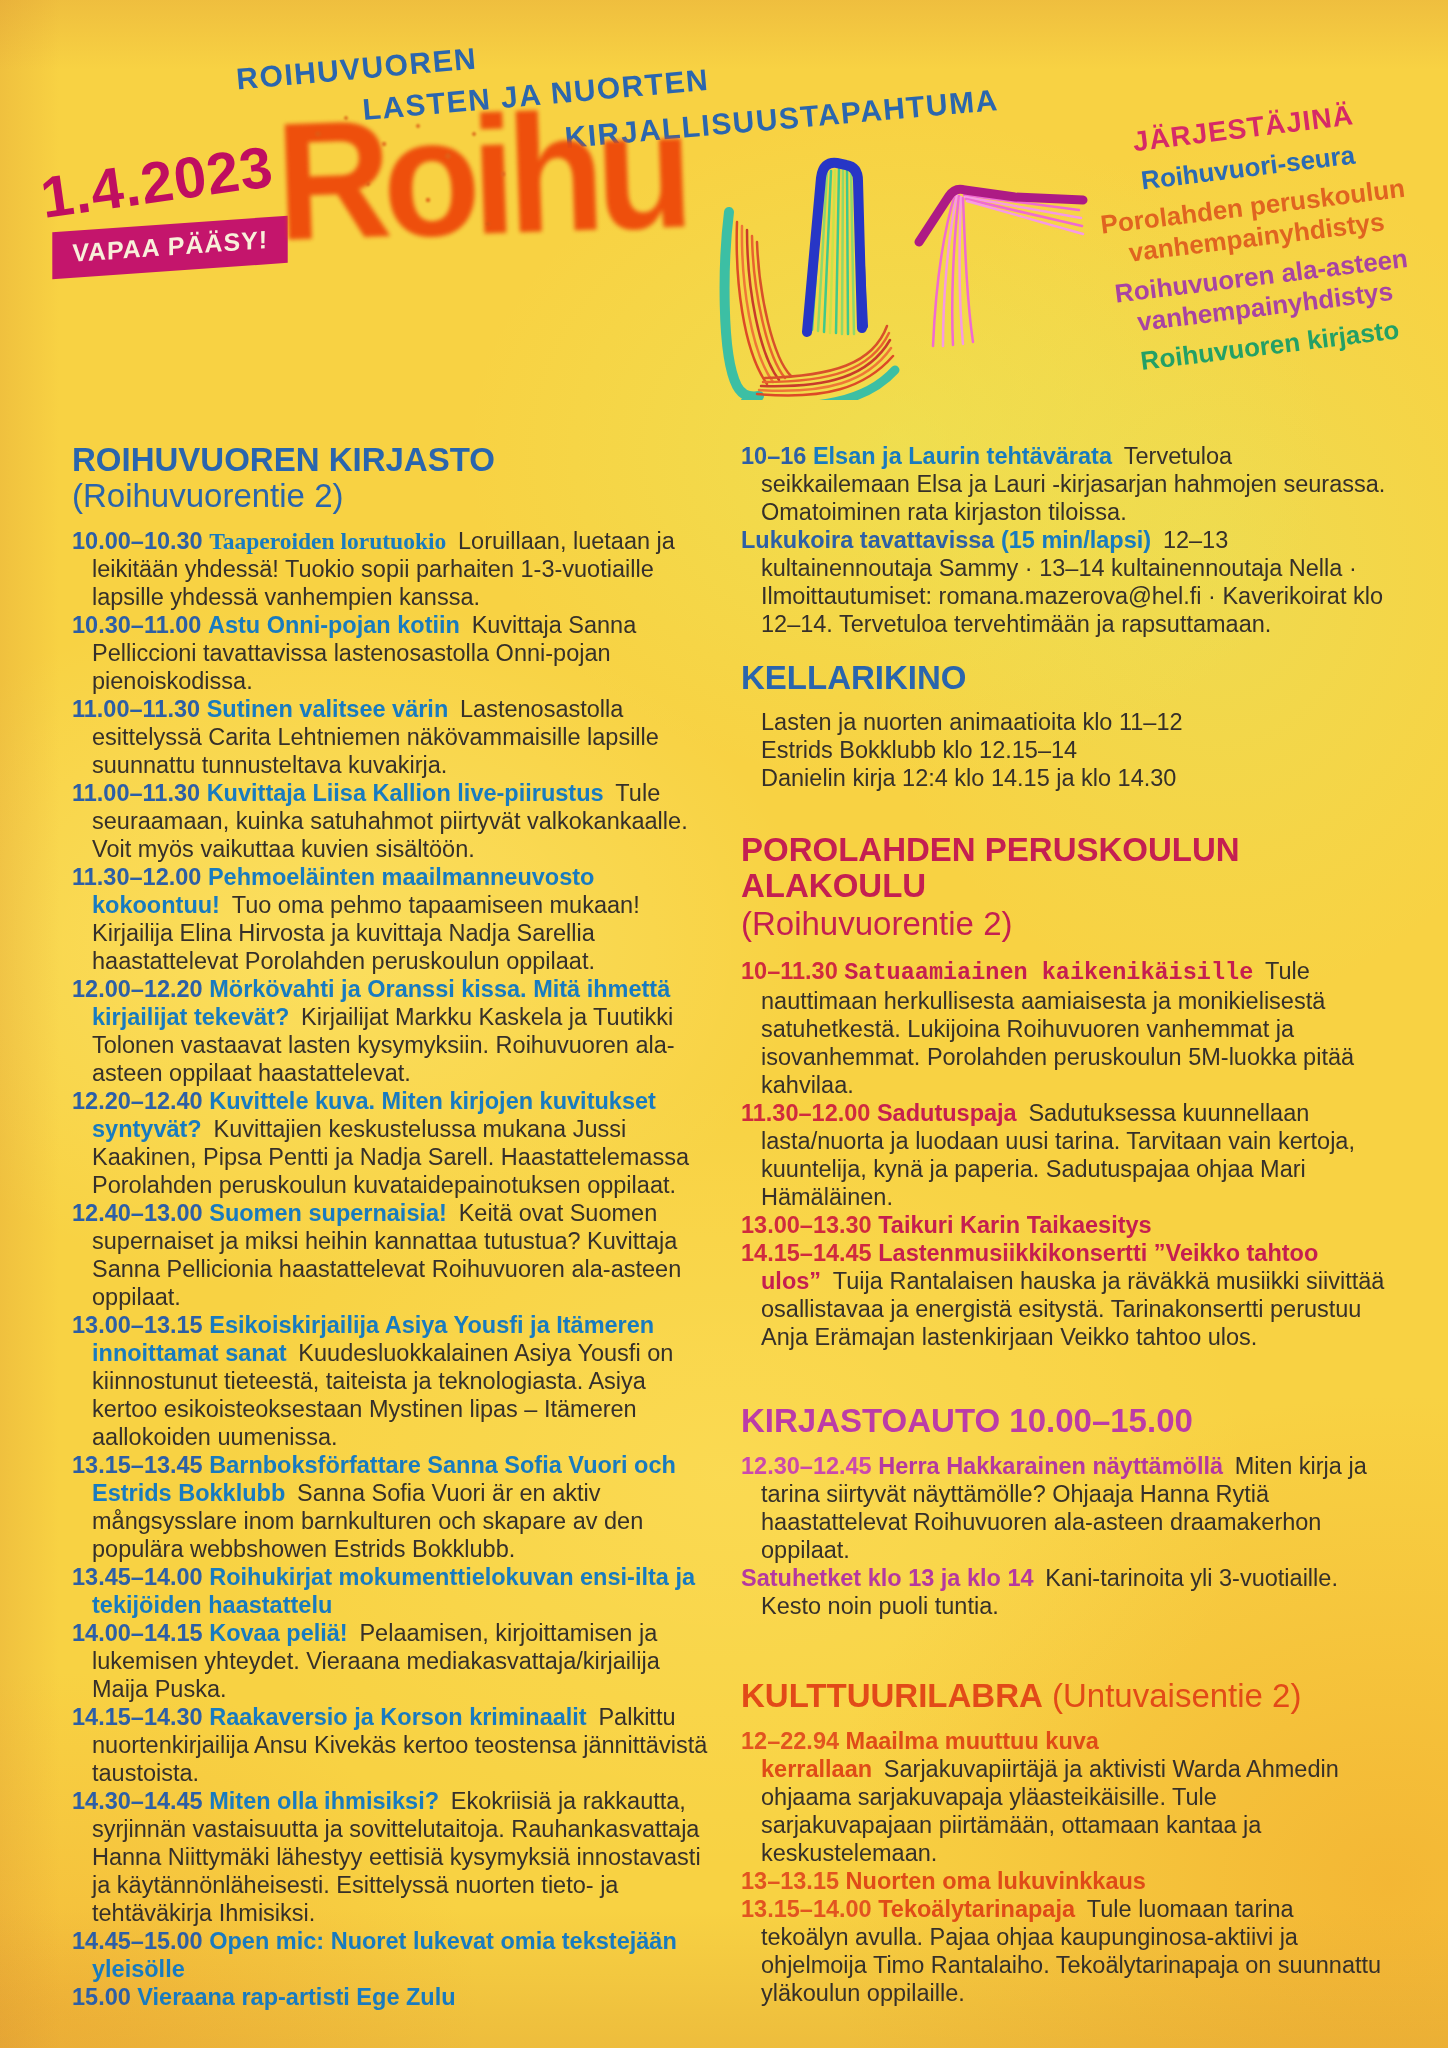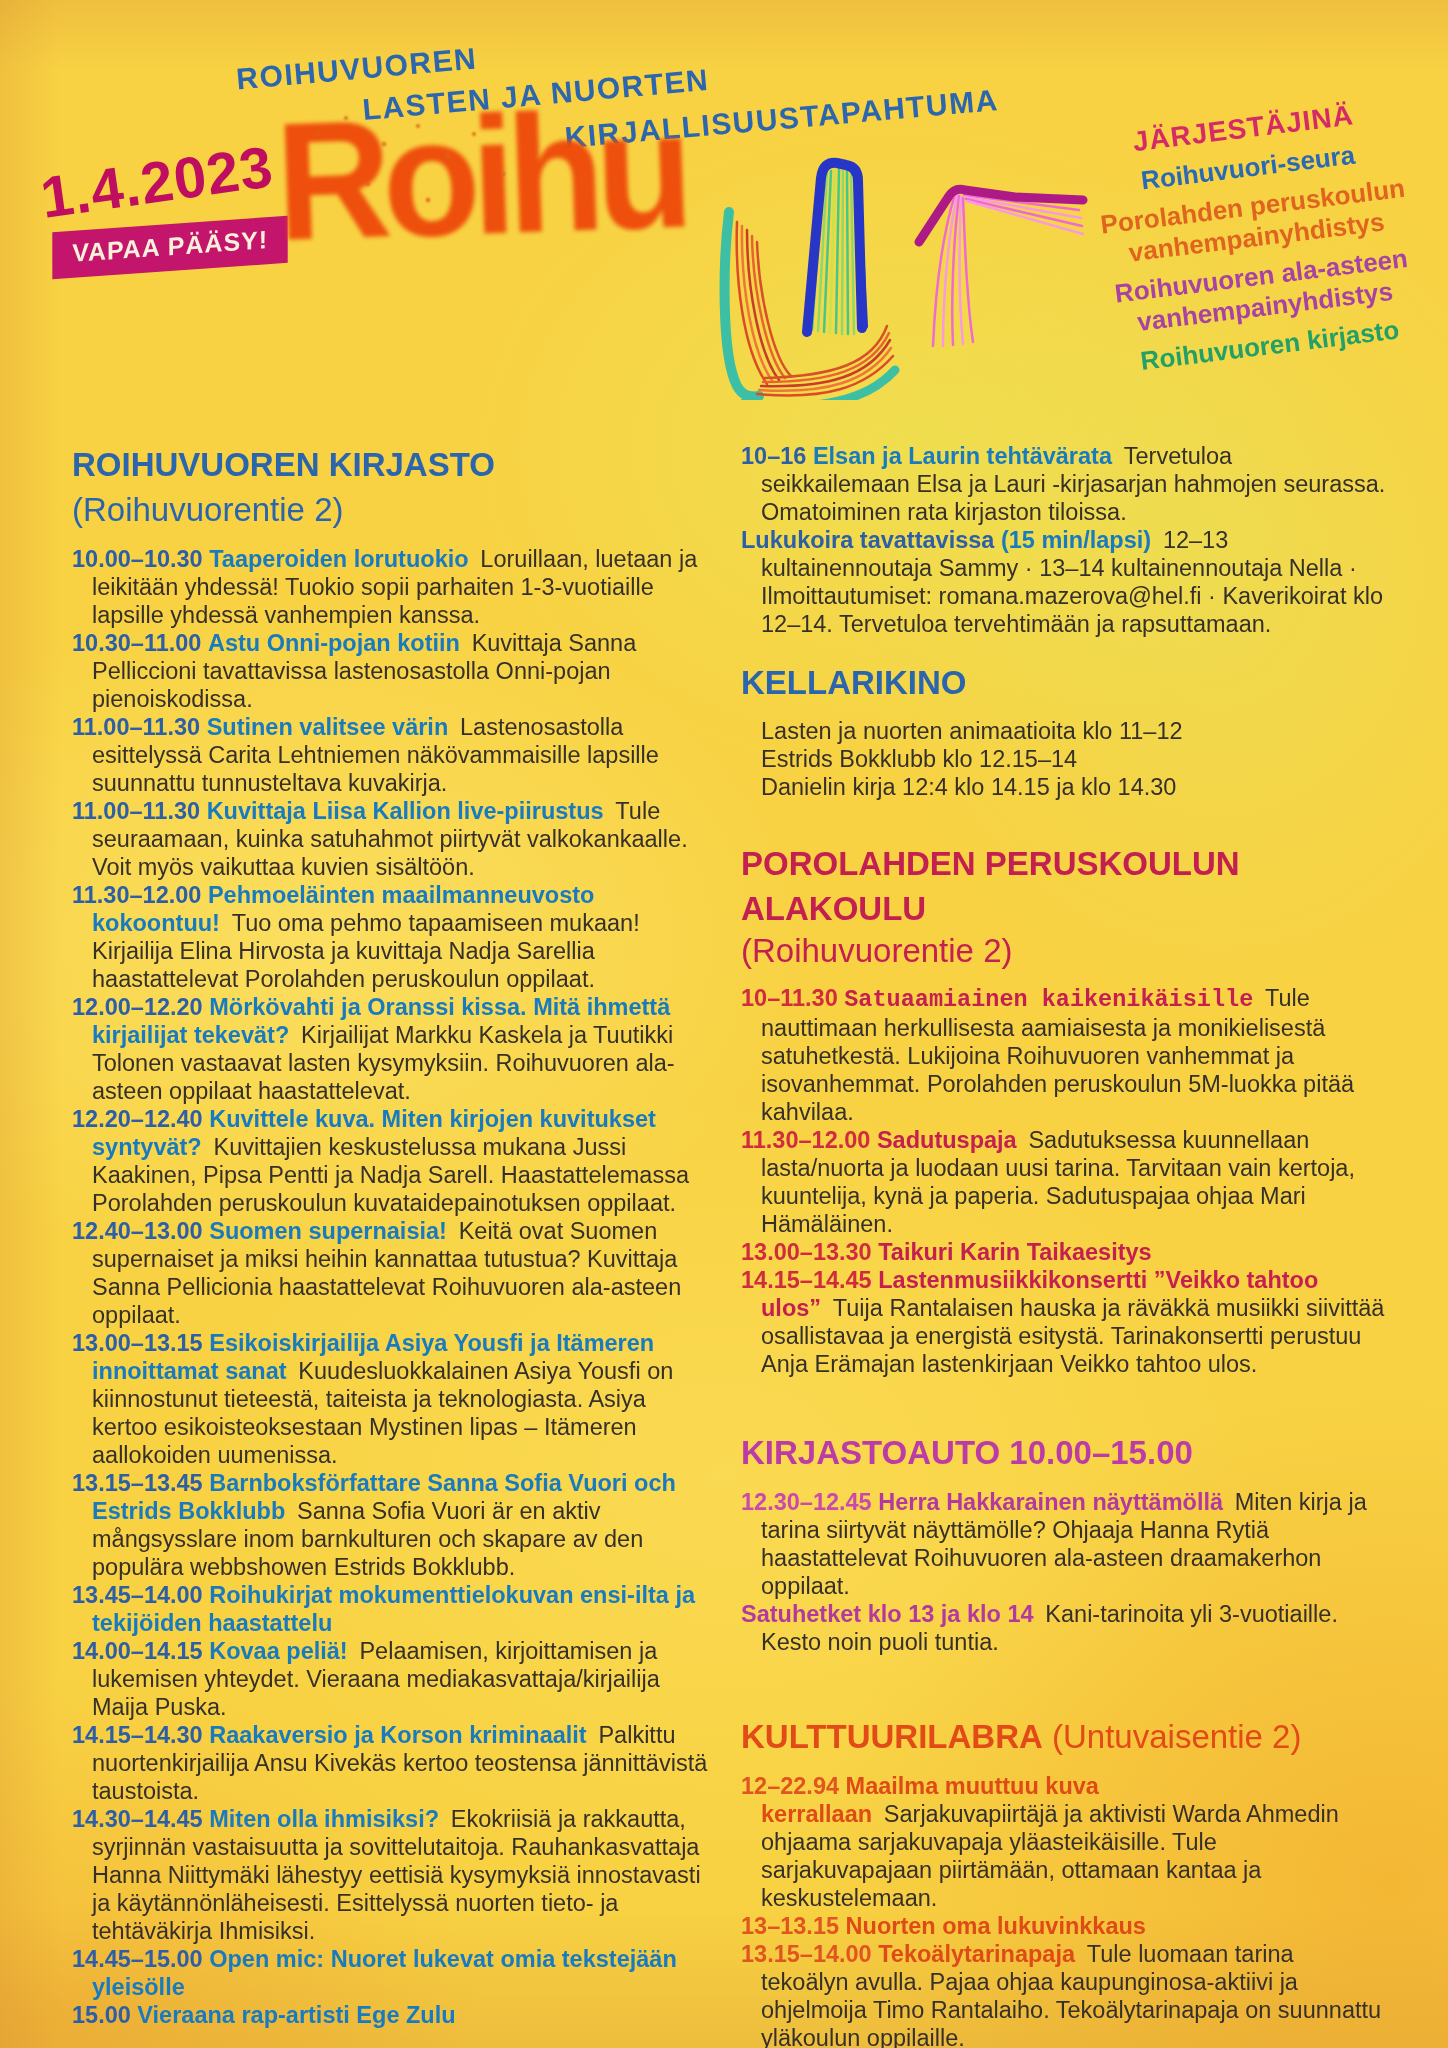--- a/index.html
+++ b/index.html
@@ -46,21 +46,21 @@
       radial-gradient(circle 3px at 190px 120px,#d85a14 55%,transparent 60%);}
   .books{position:absolute;left:715px;top:150px;width:380px;height:250px;}
   .organizers{position:absolute;left:1092px;top:112px;width:330px;text-align:center;
     transform:rotate(-7deg);}
   .organizers h3{margin:0 0 8px;font-size:28px;letter-spacing:1px;}
   .organizer-item{font-size:26px;font-weight:bold;line-height:31px;margin-bottom:8px;}
   
   .col{position:absolute;top:442px;}
   .col-left{left:72px;width:640px;}
   .col-right{left:741px;width:645px;}
-  .section-head{margin:0;font-size:33px;line-height:45px;font-weight:bold;}
+  .section-head{margin:0;font-size:33px;line-height:36px;font-weight:bold;}
   .head-suffix{font-weight:normal;}
   .section-suffix-line{font-size:33px;line-height:40px;font-weight:normal;}
   .events{margin-top:13px;}
   .event{margin:0;font-size:23.5px;line-height:28px;padding-left:20px;text-indent:-20px;}
   .event .gap{padding-left:0.5em;}
   .plain-lines{margin-top:12px;}
   .plain-lines p{margin:0;font-size:23.5px;line-height:28px;padding-left:20px;}
   .block{margin:0;}
 </style>
 </head>
@@ -126,21 +126,21 @@
         <div class="organizer-item" style="color: rgb(224, 100, 32);">Porolahden peruskoulun vanhempainyhdistys</div>
         <div class="organizer-item" style="color: rgb(168, 67, 163);">Roihuvuoren ala-asteen vanhempainyhdistys</div>
         <div class="organizer-item" style="color: rgb(35, 160, 102);">Roihuvuoren kirjasto</div>
       </div>
   </div>
 
   <div class="col col-left" id="col-left">
       <div class="block block-roihuvuoren-kirjasto">
         <h2 class="section-head"><span style="color: rgb(42, 101, 173);">ROIHUVUOREN KIRJASTO</span><span class="head-suffix" style="color: rgb(42, 101, 173);"> (Roihuvuorentie 2)</span></h2>
         <div class="events">
-          <p class="event"><b style="color: rgb(45, 95, 166);">10.00–10.30</b> <b style="color: rgb(24, 123, 192);">Taaperoiden lorutuokio</b><span class="gap"></span><span>Loruillaan, luetaan ja leikitään yhdessä! Tuokio sopii parhaiten 1-3-vuotiaille lapsille yhdessä vanhempien kanssa.</span></p>
+          <p class="event"><b style="color: rgb(45, 95, 166);">10.00–10.30</b> <b style="color: rgb(24, 123, 192); font-family: Liberation Serif, serif;">Taaperoiden lorutuokio</b><span class="gap"></span><span>Loruillaan, luetaan ja leikitään yhdessä! Tuokio sopii parhaiten 1-3-vuotiaille lapsille yhdessä vanhempien kanssa.</span></p>
           <p class="event"><b style="color: rgb(45, 95, 166);">10.30–11.00</b> <b style="color: rgb(24, 123, 192);">Astu Onni-pojan kotiin</b><span class="gap"></span><span>Kuvittaja Sanna Pelliccioni tavattavissa lastenosastolla Onni-pojan pienoiskodissa.</span></p>
           <p class="event"><b style="color: rgb(45, 95, 166);">11.00–11.30</b> <b style="color: rgb(24, 123, 192);">Sutinen valitsee värin</b><span class="gap"></span><span>Lastenosastolla esittelyssä Carita Lehtniemen näkövammaisille lapsille suunnattu tunnusteltava kuvakirja.</span></p>
           <p class="event"><b style="color: rgb(45, 95, 166);">11.00–11.30</b> <b style="color: rgb(24, 123, 192);">Kuvittaja Liisa Kallion live-piirustus</b><span class="gap"></span><span>Tule seuraamaan, kuinka satuhahmot piirtyvät valkokankaalle. Voit myös vaikuttaa kuvien sisältöön.</span></p>
           <p class="event"><b style="color: rgb(45, 95, 166);">11.30–12.00</b> <b style="color: rgb(24, 123, 192);">Pehmoeläinten maailmanneuvosto kokoontuu!</b><span class="gap"></span><span>Tuo oma pehmo tapaamiseen mukaan! Kirjailija Elina Hirvosta ja kuvittaja Nadja Sarellia haastattelevat Porolahden peruskoulun oppilaat.</span></p>
           <p class="event"><b style="color: rgb(45, 95, 166);">12.00–12.20</b> <b style="color: rgb(24, 123, 192);">Mörkövahti ja Oranssi kissa. Mitä ihmettä kirjailijat tekevät?</b><span class="gap"></span><span>Kirjailijat Markku Kaskela ja Tuutikki Tolonen vastaavat lasten kysymyksiin. Roihuvuoren ala-asteen oppilaat haastattelevat.</span></p>
           <p class="event"><b style="color: rgb(45, 95, 166);">12.20–12.40</b> <b style="color: rgb(24, 123, 192);">Kuvittele kuva. Miten kirjojen kuvitukset syntyvät?</b><span class="gap"></span><span>Kuvittajien keskustelussa mukana Jussi Kaakinen, Pipsa Pentti ja Nadja Sarell. Haastattelemassa Porolahden peruskoulun kuvataidepainotuksen oppilaat.</span></p>
           <p class="event"><b style="color: rgb(45, 95, 166);">12.40–13.00</b> <b style="color: rgb(24, 123, 192);">Suomen supernaisia!</b><span class="gap"></span><span>Keitä ovat Suomen supernaiset ja miksi heihin kannattaa tutustua? Kuvittaja Sanna Pellicionia haastattelevat Roihuvuoren ala-asteen oppilaat.</span></p>
           <p class="event"><b style="color: rgb(45, 95, 166);">13.00–13.15</b> <b style="color: rgb(24, 123, 192);">Esikoiskirjailija Asiya Yousfi ja Itämeren innoittamat sanat</b><span class="gap"></span><span>Kuudesluokkalainen Asiya Yousfi on kiinnostunut tieteestä, taiteista ja teknologiasta. Asiya kertoo esikoisteoksestaan Mystinen lipas – Itämeren aallokoiden uumenissa.</span></p>
           <p class="event"><b style="color: rgb(45, 95, 166);">13.15–13.45</b> <b style="color: rgb(24, 123, 192);">Barnboksförfattare Sanna Sofia Vuori och Estrids Bokklubb</b><span class="gap"></span><span>Sanna Sofia Vuori är en aktiv mångsysslare inom barnkulturen och skapare av den populära webbshowen Estrids Bokklubb.</span></p>
           <p class="event"><b style="color: rgb(45, 95, 166);">13.45–14.00</b> <b style="color: rgb(24, 123, 192);">Roihukirjat mokumenttielokuvan ensi-ilta ja tekijöiden haastattelu</b></p>

